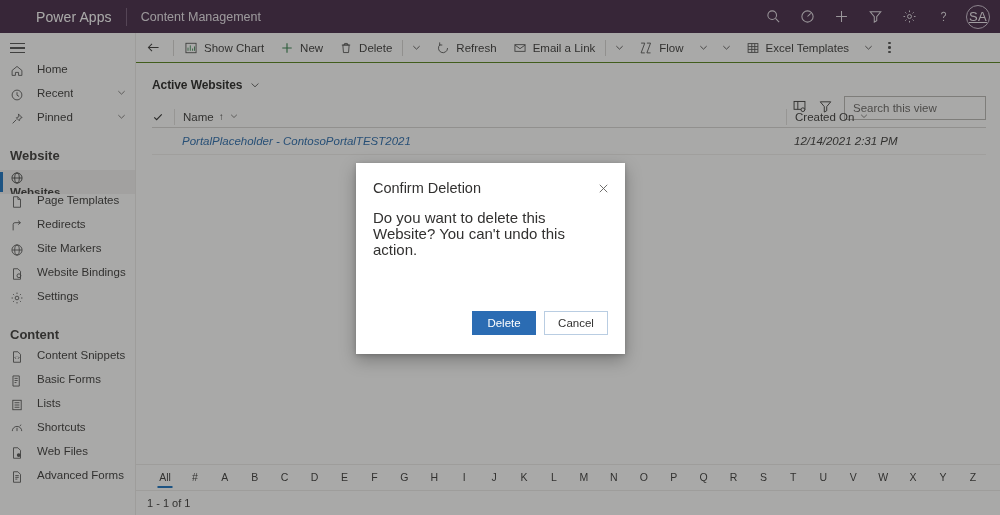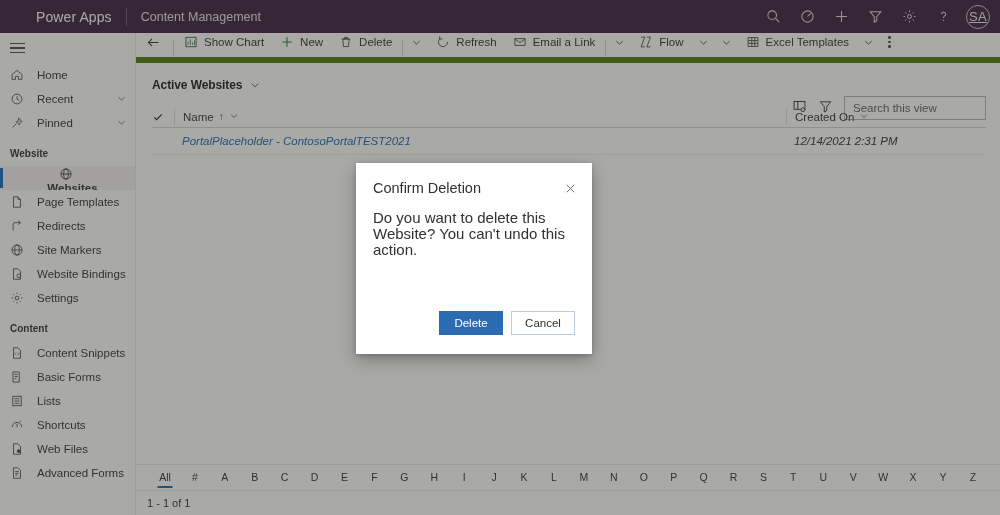--- a/index.html
+++ b/index.html
@@ -52,51 +52,51 @@
     overflow: hidden;
   }
   .hamburger {
     height: 30px; display: flex; align-items: center; padding-left: 10px;
   }
   .ham-lines { width: 15px; }
   .ham-lines i {
     display: block; height: 1.4px; background: #4b4b4b; margin: 3px 0;
   }
   .nav-item {
-    height: 24px; display: flex; align-items: center;
+    height: 24px; display: flex; 
     padding-left: 10px; position: relative; cursor: default;
     font-size: 11.5px; color: #323130;
   }
   .nav-item .ic {
     width: 18px; height: 16px; margin-right: 9px;
     display: flex; align-items: center; justify-content: flex-start;
     color: #4a4a4a; flex: none;
   }
   .nav-item .lbl { white-space: nowrap; overflow: hidden; }
   .nav-item .chev { margin-left: auto; margin-right: 8px; color: #605e5c; }
   .nav-item.selected { background: #f3f2f1; font-weight: 600; flex-direction: column; }
   .nav-item.selected::before {
     content: ""; position: absolute; left: 0; top: 2px; bottom: 2px;
     width: 3px; background: #0f6cbd;
   }
   .nav-group-title {
-    font-size: 10px; font-weight: 700; color: #323130;
+    font-size: 13px; font-weight: 700; color: #323130;
     padding: 13px 0 7px 10px;
   }
 
   
   #main {
     position: absolute; top: 33px; left: 136px; width: 864px; height: 482px;
     background: #ffffff;
   }
 
   
   #command-bar {
-    height: 30px; display: flex; align-items: flex-end;
-    border-bottom: 6px solid #4d7c0f; padding-left: 2px;
+    height: 30px; display: flex; align-items: center;
+    border-bottom: 1px solid #4d7c0f; padding-left: 2px;
   }
   .cmd {
     display: flex; align-items: center; height: 30px;
     padding: 0 8px; font-size: 11.5px; color: #323130; white-space: nowrap;
   }
   .cmd .ic { margin-right: 6px; display: flex; align-items: center; }
   .cmd-caret { padding: 0 6px; display: flex; align-items: center; height: 30px; color: #323130; }
   .cmd-div { width: 1px; height: 16px; background: #d6d4d2; margin: 0 2px; }
   .cmd-more {
     padding: 0 8px; height: 30px; display: flex; align-items: center;
@@ -173,21 +173,21 @@
     display: flex; align-items: center; padding-left: 11px;
     font-size: 11px; color: #323130; border-top: 1px solid #edebe9;
   }
 
   
   #overlay {
     position: absolute; top: 0; left: 0; width: 1000px; height: 515px;
     background: rgba(50,49,48,.42); z-index: 100;
   }
   #dialog {
-    position: absolute; left: 356px; top: 163px; width: 236px; height: 191px;
+    position: absolute; left: 356px; top: 163px; width: 269px; height: 191px;
     background: #ffffff; z-index: 110;
     box-shadow: 0 6px 16px rgba(0,0,0,.28), 0 1px 4px rgba(0,0,0,.18);
     display: flex; flex-direction: column;
   }
   #dialog-head {
     display: flex; align-items: flex-start; padding: 16px 11px 0 17px;
   }
   #dialog-title {
     font-size: 14.5px; color: #323130; font-weight: 400; flex: 1; line-height: 18px;
   }

